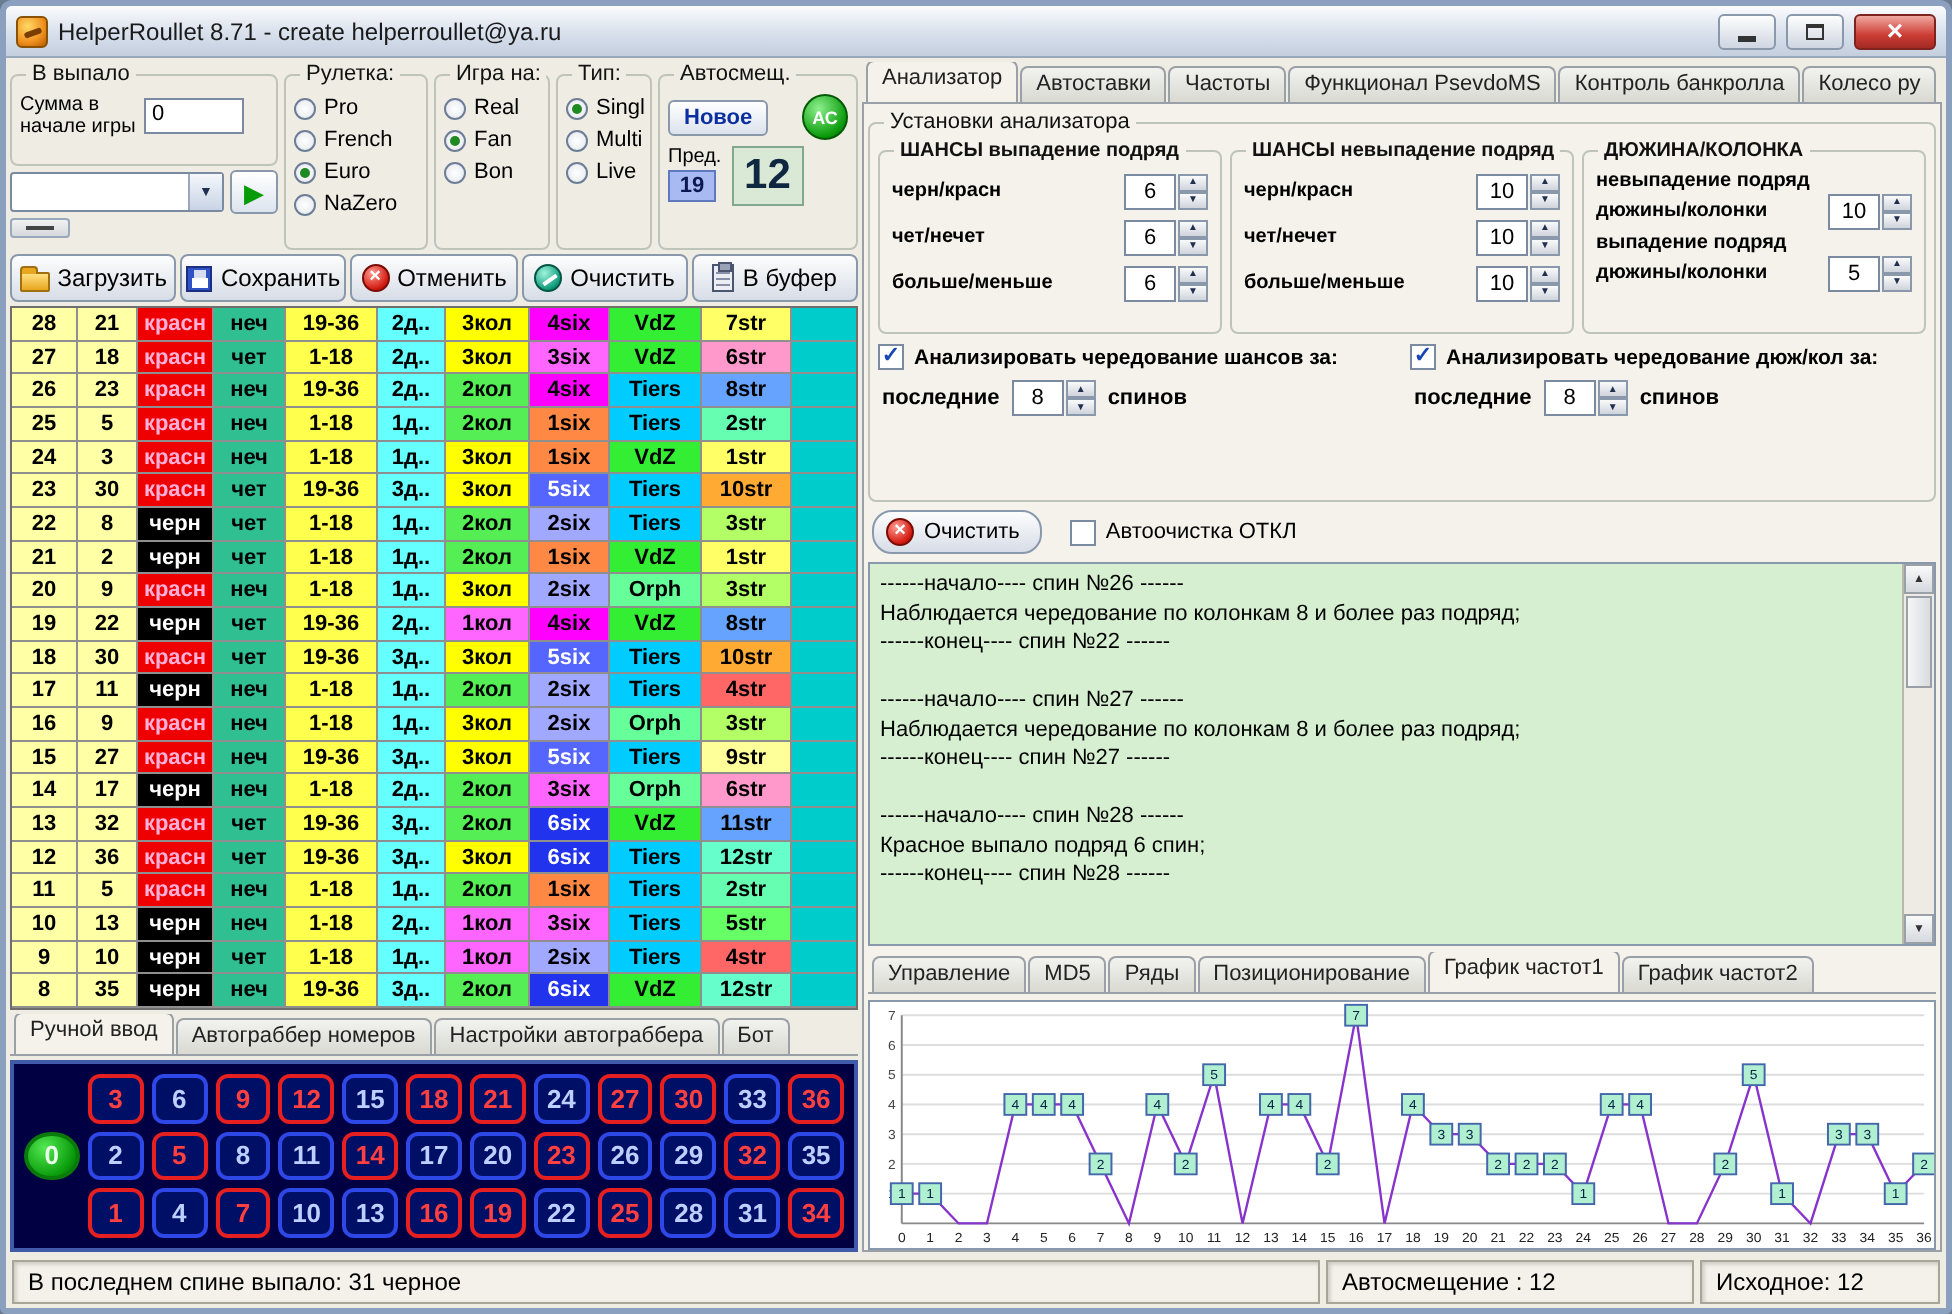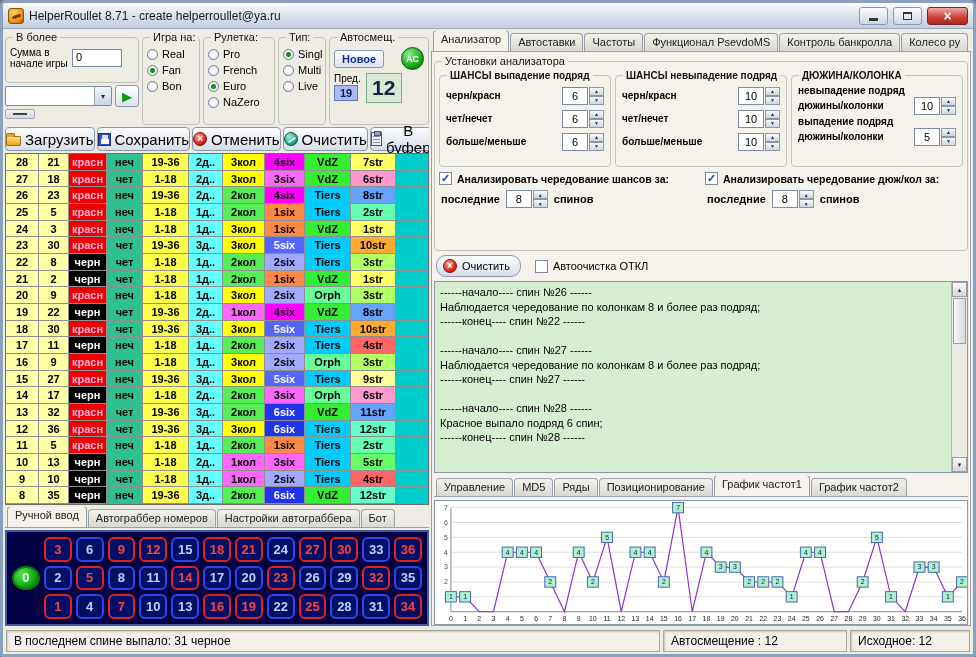--- a/index.html
+++ b/index.html
@@ -48,21 +48,21 @@
   .auto-row1{display:flex;justify-content:space-between;align-items:center;margin-top:1px}
   .new-btn{height:18px;padding:1px 7px;border:1px solid #8A98AC;border-radius:3px;background:linear-gradient(#FFF,#DCE2EC);font-weight:bold;color:#0A2FA0;font-size:11px;display:flex;align-items:center}
   .ac-circle{width:23px;height:23px;border-radius:50%;background:radial-gradient(circle at 35% 30%,#8CF08C,#0B9B0B 70%,#056005);border:1px solid #045A04;color:#FFF;font-weight:bold;font-size:9px;display:flex;align-items:center;justify-content:center}
   .auto-row2{display:flex;align-items:flex-start;gap:5px;margin-top:3px}
   .pred-col{display:flex;flex-direction:column;gap:1px}
   .pred-label{font-size:10px}
   .pred-val{width:24px;height:16px;background:#A9B9F2;border:1px solid #6078C0;color:#0A1A50;font-weight:bold;display:flex;align-items:center;justify-content:center}
   .cur-val{width:36px;height:30px;background:#D9E9D6;border:1px solid #7FA88C;color:#102742;font-weight:bold;font-size:21px;display:flex;align-items:center;justify-content:center}
   
   .toolbar{height:24px;flex:0 0 24px;display:flex;gap:2px}
-  .tool-btn{flex:1;height:24px;border:1px solid #8A98AC;border-radius:4px;background:linear-gradient(#FDFDFD,#D7DDE7);display:flex;align-items:center;justify-content:center;gap:4px;font-size:15px;font-family:inherit}
+  .tool-btn{flex:1;height:24px;border:1px solid #8A98AC;border-radius:4px;background:linear-gradient(#FDFDFD,#D7DDE7);display:flex;align-items:center;justify-content:center;gap:4px;font-size:12px;font-family:inherit}
   .ticon{display:inline-block;position:relative;flex:0 0 auto}
   .folder-open-icon{width:15px;height:10px;background:linear-gradient(#FFE081,#E8A51E);border:1px solid #A07010;border-radius:1px;margin-top:3px;position:relative}
   .folder-open-icon::before{content:"";position:absolute;top:-4px;left:-1px;width:7px;height:3px;background:#E8A51E;border:1px solid #A07010;border-bottom:none;border-radius:2px 2px 0 0}
   .save-icon{width:13px;height:13px;background:#2F52C4;border:1px solid #1A2F80}
   .save-icon::before{content:"";position:absolute;top:1px;left:3px;width:6px;height:4px;background:#D8DEF0}
   .save-icon::after{content:"";position:absolute;bottom:1px;left:2px;width:8px;height:5px;background:#FFF}
   .cancel-icon{width:14px;height:14px;border-radius:50%;background:radial-gradient(circle at 35% 30%,#FF9B92,#D21A10 70%,#8E0E08);border:1px solid #7A0C06;display:inline-flex;align-items:center;justify-content:center}
   .cancel-icon::after{content:"×";color:#FFF;font-weight:bold;font-size:10px;line-height:10px}
   .erase-icon{width:14px;height:14px;border-radius:50%;background:radial-gradient(circle at 35% 30%,#9FF5DC,#0F9B7C 70%,#066350);border:1px solid #055546}
   .erase-icon::after{content:"";position:absolute;left:3px;top:6px;width:8px;height:2px;background:#FFF;transform:rotate(-35deg)}
@@ -157,71 +157,71 @@
         <span class="close-glyph"></span>
       </div>
   </div>
 
   <div class="content">
 
     <div class="left">
       <div class="controls">
         <div class="col1">
           <fieldset class="grp start-grp">
-            <legend>В более</legend>
+            <legend>В выпало</legend>
             <div class="sum-row">
               <div class="sum-label">Сумма в начале игры</div>
               <div class="sum-input">0</div>
             </div>
           </fieldset>
           <div class="combo-row">
             <div class="combo">
               <span class="combo-btn"></span>
             </div>
             <div class="play-btn">
                 <span class="play-glyph"></span>
               </div>
           </div>
           <div class="dash-btn"></div>
         </div>
+        <fieldset class="grp grp-roul">
+          <legend>Рулетка:</legend>
+          <div class="radio-list">
+              <div class="radio-item">
+                <span class="radio"></span>
+                <span>Pro</span>
+              </div>
+              <div class="radio-item">
+                <span class="radio"></span>
+                <span>French</span>
+              </div>
+              <div class="radio-item">
+                <span class="radio sel"></span>
+                <span>Euro</span>
+              </div>
+              <div class="radio-item">
+                <span class="radio"></span>
+                <span>NaZero</span>
+              </div>
+            </div>
+        </fieldset>
         <fieldset class="grp grp-game">
           <legend>Игра на:</legend>
           <div class="radio-list">
               <div class="radio-item">
                 <span class="radio"></span>
                 <span>Real</span>
               </div>
               <div class="radio-item">
                 <span class="radio sel"></span>
                 <span>Fan</span>
               </div>
               <div class="radio-item">
                 <span class="radio"></span>
                 <span>Bon</span>
-              </div>
-            </div>
-        </fieldset>
-        <fieldset class="grp grp-roul">
-          <legend>Рулетка:</legend>
-          <div class="radio-list">
-              <div class="radio-item">
-                <span class="radio"></span>
-                <span>Pro</span>
-              </div>
-              <div class="radio-item">
-                <span class="radio"></span>
-                <span>French</span>
-              </div>
-              <div class="radio-item">
-                <span class="radio sel"></span>
-                <span>Euro</span>
-              </div>
-              <div class="radio-item">
-                <span class="radio"></span>
-                <span>NaZero</span>
               </div>
             </div>
         </fieldset>
         <fieldset class="grp grp-type">
           <legend>Тип:</legend>
           <div class="radio-list">
               <div class="radio-item">
                 <span class="radio sel"></span>
                 <span>Singl</span>
               </div>

